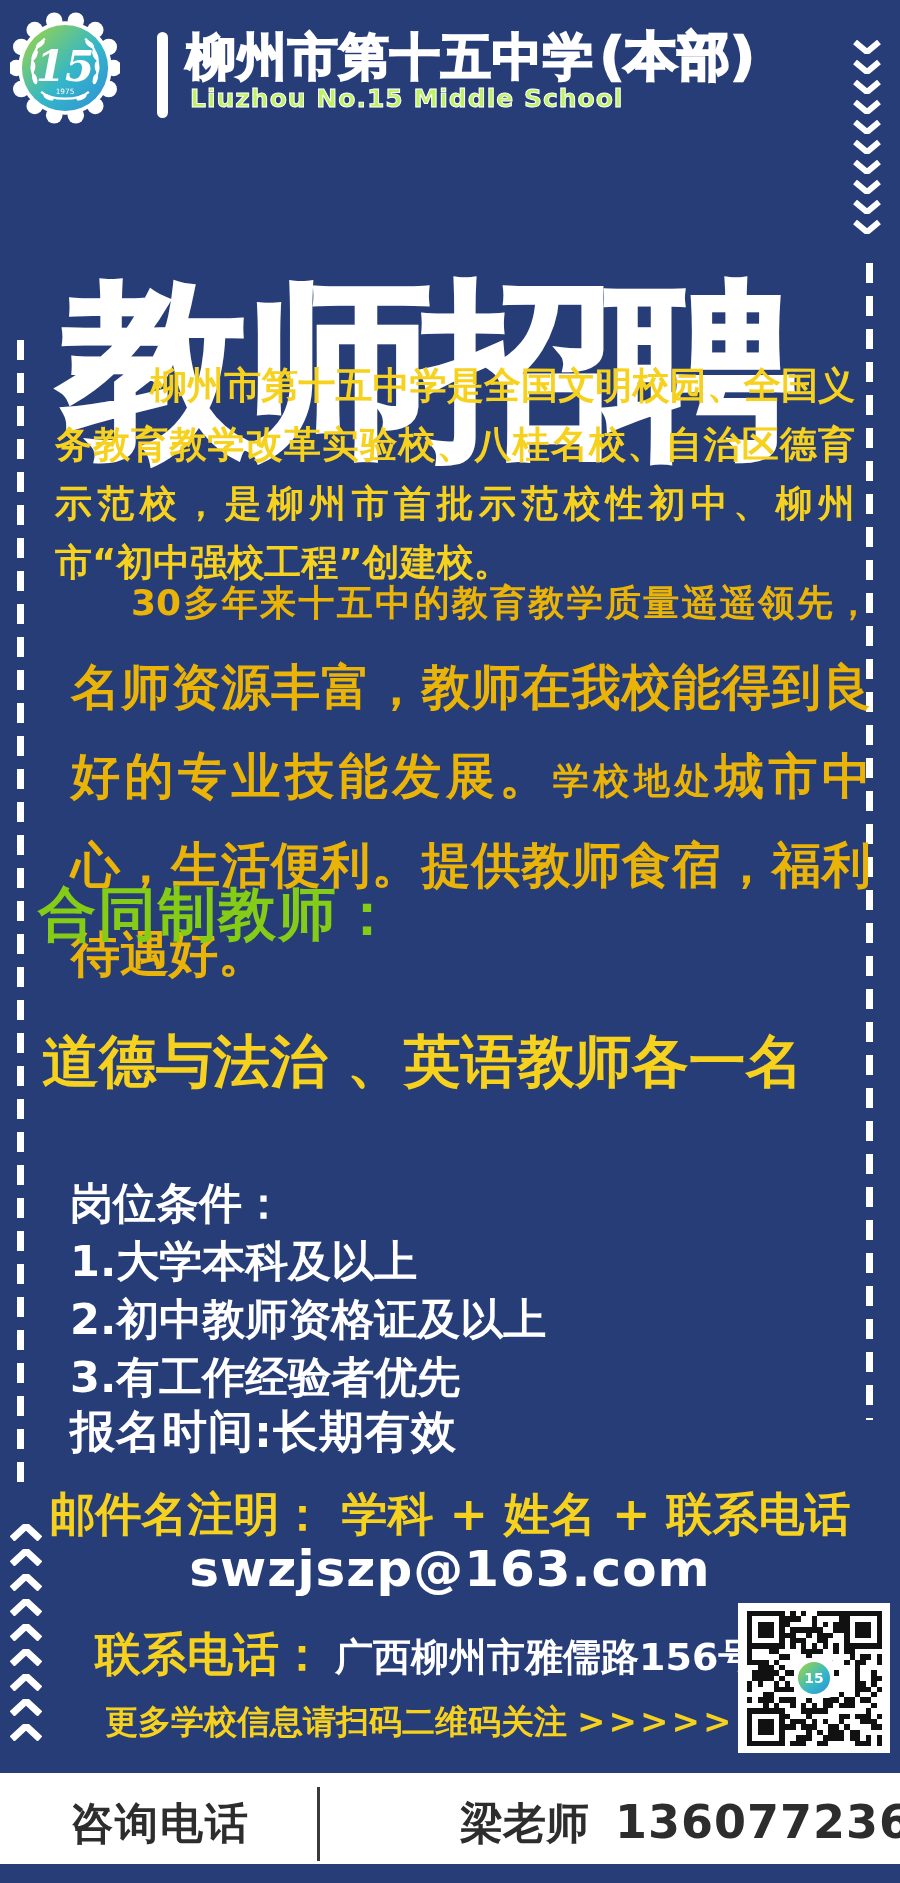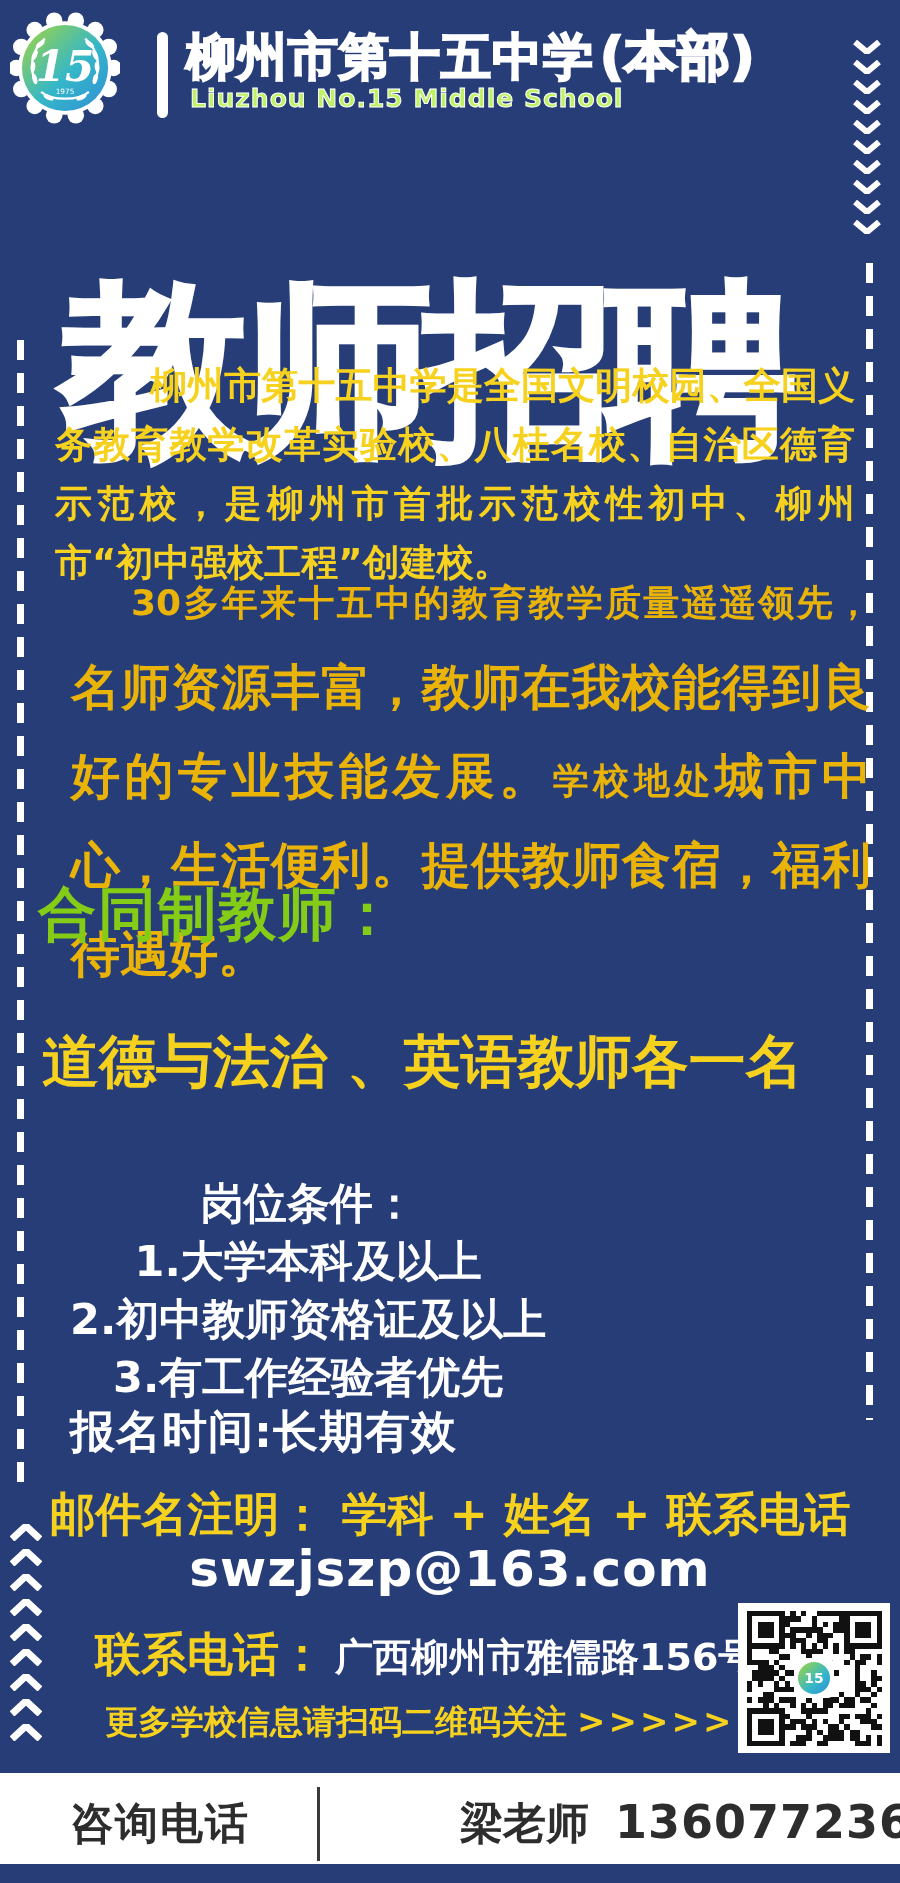--- a/index.html
+++ b/index.html
@@ -56,21 +56,21 @@
   .positions-heading{
     position:absolute;left:38px;top:876px;margin:0;
     color:#84cc16;font-weight:900;font-size:58px;letter-spacing:2px;
   }
   .positions-detail{
     position:absolute;left:42px;top:1024px;margin:0;width:820px;
     color:#f6d11d;font-weight:900;font-size:57px;white-space:nowrap;
   }
   .requirements{
     position:absolute;left:70px;top:1174px;margin:0;
-    color:#ffffff;font-weight:900;font-size:43px;line-height:58px;text-align:center;
+    color:#ffffff;font-weight:900;font-size:43px;line-height:58px;
   }
   .signup-line{
     position:absolute;left:70px;top:1402px;margin:0;
     color:#ffffff;font-weight:900;font-size:45px;letter-spacing:1px;
   }
   .mail-note{
     position:absolute;left:30px;top:1484px;width:840px;margin:0;text-align:center;
     color:#f6d11d;font-weight:900;font-size:46px;white-space:nowrap;
   }
   .mail-addr{

